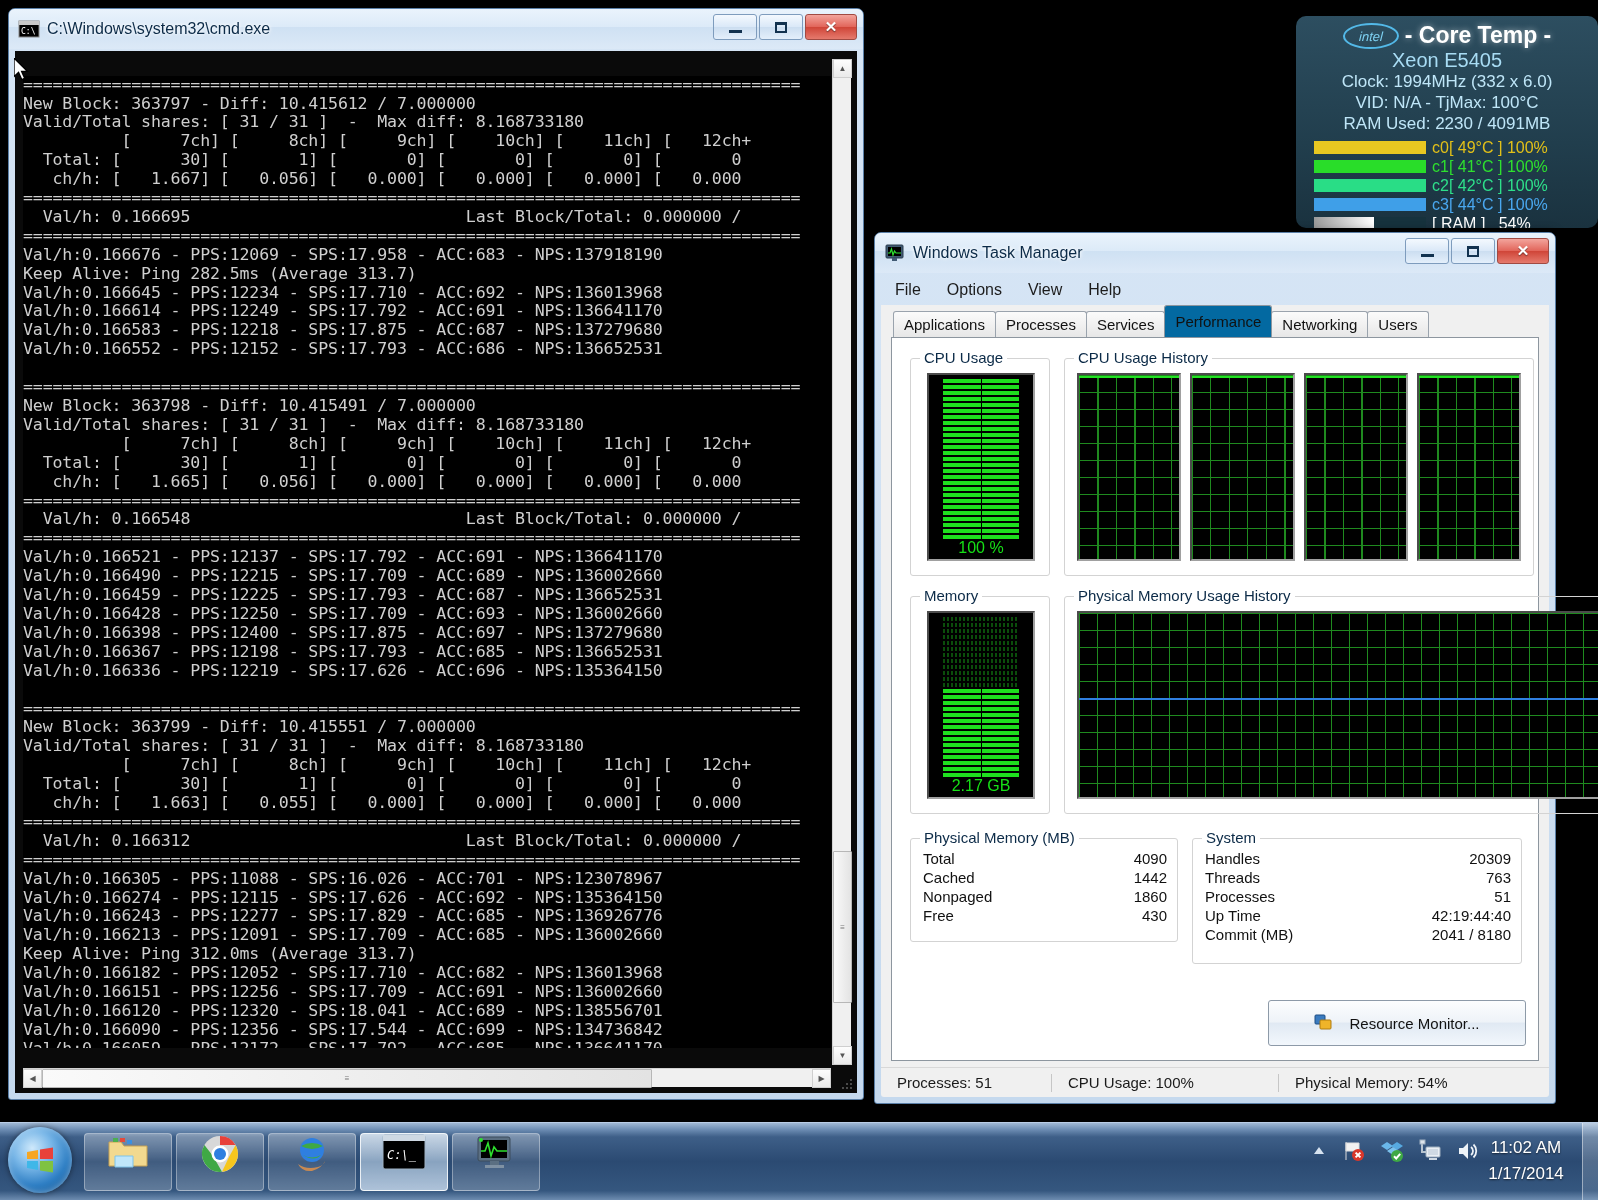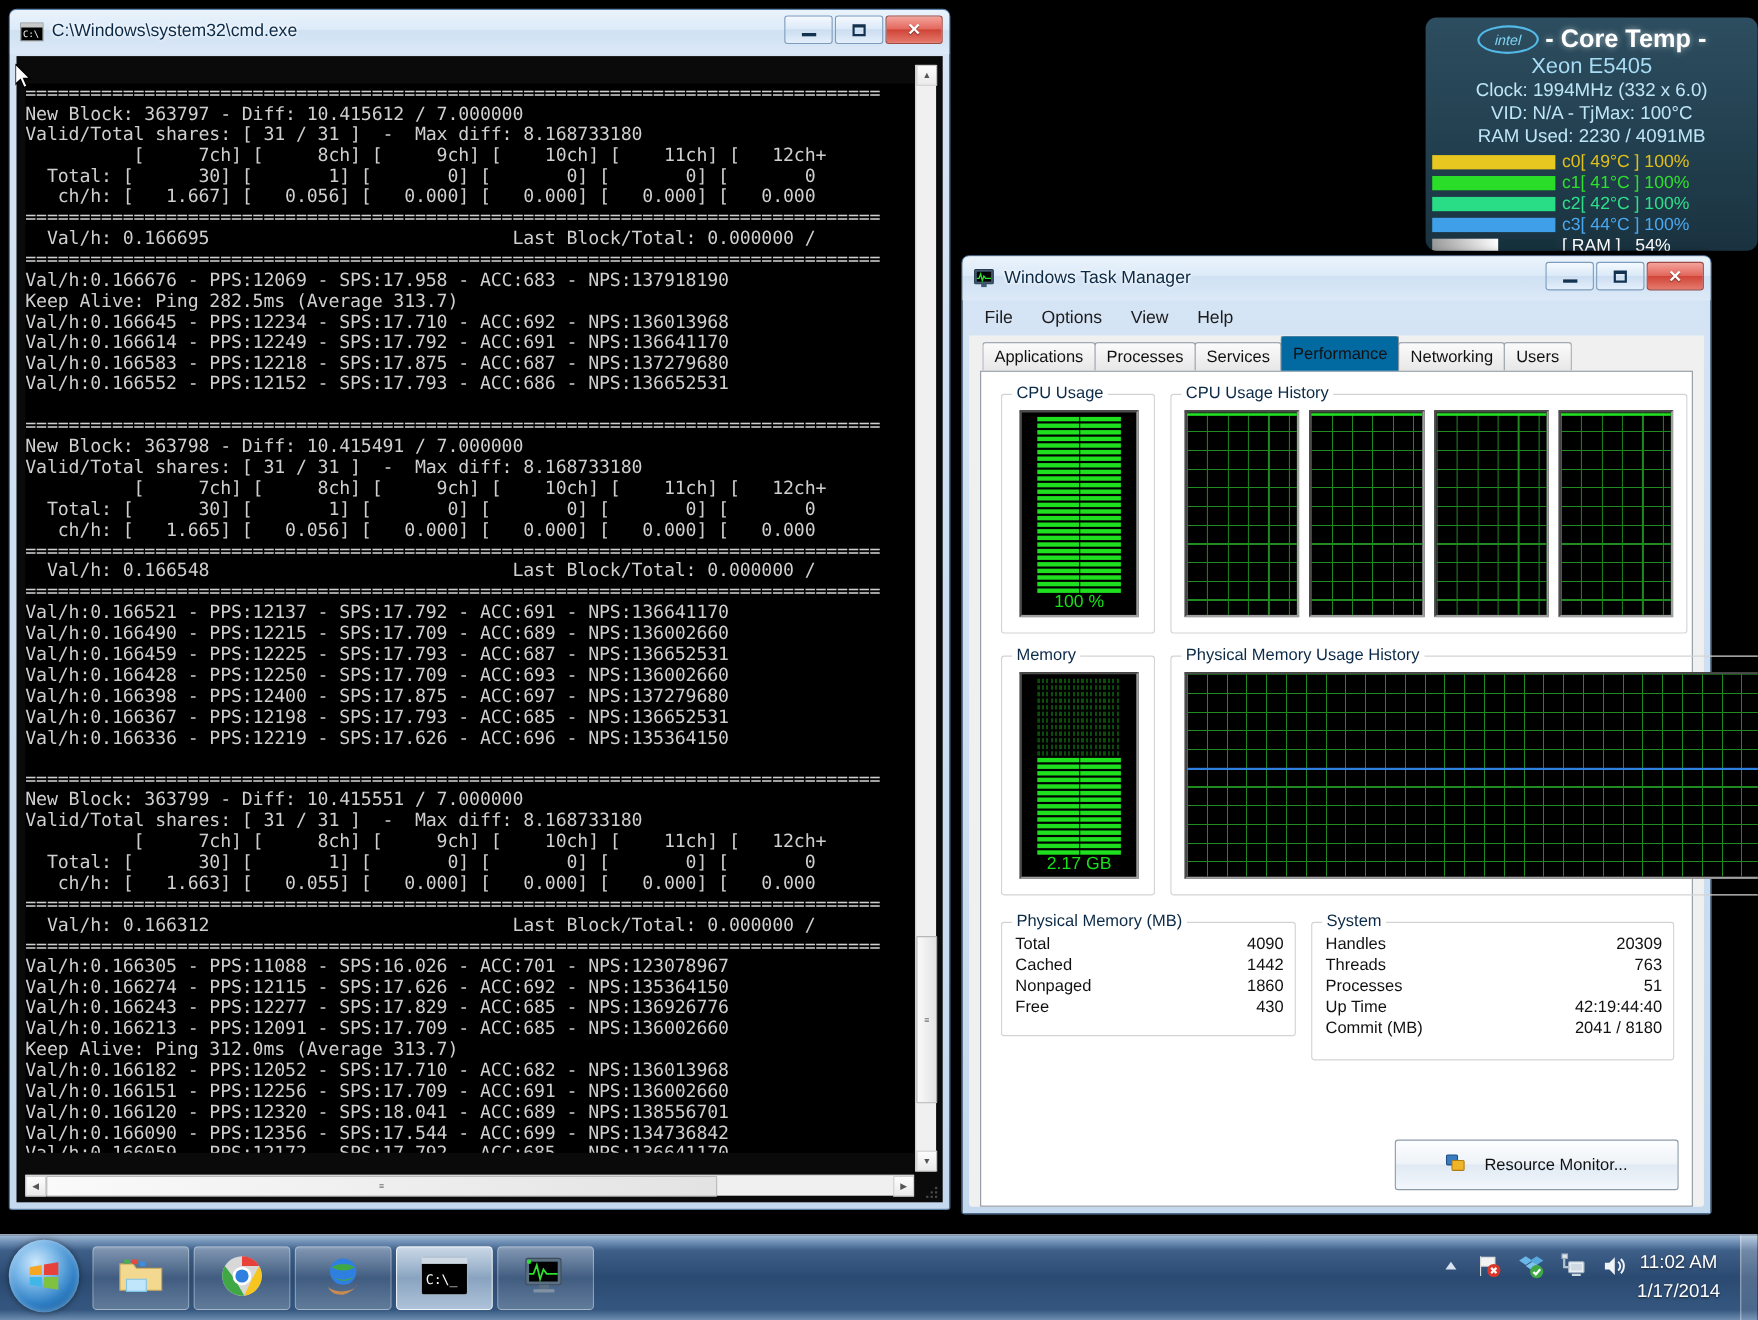--- a/index.html
+++ b/index.html
@@ -90,21 +90,21 @@
   }
   #ct-head { display:flex; align-items:center; justify-content:center; padding-top:6px; gap:6px; }
   #ct-intel {
     width:56px; height:26px; border:2px solid #53b9e8; border-radius:50%;
     color:#7fd3f4; font-size:13px; font-style:italic; display:flex;
     align-items:center; justify-content:center; transform:skewX(-3deg);
   }
   #ct-title { color:#fff; font-size:23px; font-weight:bold; text-shadow:0 0 6px rgba(255,255,255,.55); }
   #ct-cpu { text-align:center; color:#a8dcf4; font-size:20px; line-height:22px; }
   .ct-line { text-align:center; color:#bfe6f8; font-size:17px; line-height:21px; }
-  #ct-bars { margin-top:4px; padding:0 6px; }
+  #ct-bars { margin-top:4px; padding:0 18px; }
   .ct-row { display:flex; align-items:center; height:19px; gap:6px; }
   .ct-bar { width:112px; height:13px; background:#16323d; position:relative; }
   .ct-bar i { position:absolute; left:0; top:0; bottom:0; display:block; }
   .ct-txt { font-size:16px; white-space:pre; font-family:"Liberation Sans", sans-serif; }
 
   
   #tm { left:874px; top:232px; width:682px; height:872px; }
   #tm-menu {
     position:absolute; left:6px; top:42px; right:6px; height:30px;
     display:flex; align-items:center; gap:26px; padding-left:14px;
@@ -166,21 +166,21 @@
   #startbtn {
     position:absolute; left:8px; top:4px; width:64px; height:66px; border-radius:50%;
     background:radial-gradient(circle at 38% 32%,#cfe9fb 0%,#79b7e8 32%,#2f7fc4 62%,#0d4c86 100%);
     box-shadow:0 0 6px rgba(0,0,0,.5), inset 0 0 6px rgba(255,255,255,.45);
     display:flex; align-items:center; justify-content:center;
   }
   .tbtn {
     position:absolute; top:10px; width:88px; height:58px; border-radius:4px;
     border:1px solid rgba(255,255,255,.35);
     background:linear-gradient(to bottom,rgba(255,255,255,.34),rgba(255,255,255,.10) 50%,rgba(255,255,255,.22));
-    display:flex; align-items:center; justify-content:center;
+    display:flex; justify-content:center;font-style:italic;
   }
   .tbtn.active {
     background:linear-gradient(to bottom,rgba(240,248,255,.78),rgba(205,228,248,.58) 50%,rgba(225,240,255,.7));
     border-color:rgba(255,255,255,.8);
   }
   #tray { position:absolute; right:118px; top:16px; display:flex; align-items:center; gap:14px; }
   #clock {
     position:absolute; right:26px; top:12px; width:92px; text-align:center;
     color:#fff; font-size:17px; line-height:26px; text-shadow:0 1px 2px rgba(0,0,0,.6);
   }
@@ -541,20 +541,27 @@
           <span>
             <svg width="18" height="18" viewBox="0 0 18 18">
               <rect x="1" y="2" width="10" height="9" rx="1" fill="#3a7bbf" stroke="#1d4f85"></rect>
               <rect x="6" y="7" width="11" height="9" rx="1" fill="#f0b429" stroke="#b07d10"></rect>
             </svg>
           </span>
           <span>Resource Monitor...</span>
         </div>
       </div>
 
+      <div id="tm-status">
+        <div style="width:170px">Processes: 51</div>
+        <div class="sdiv"></div>
+        <div style="width:226px">CPU Usage: 100%</div>
+        <div class="sdiv"></div>
+        <div>Physical Memory: 54%</div>
+      </div>
     </div>
   </div>
 
   <div id="taskbar">
     <div id="startbtn">
       <svg width="34" height="34" viewBox="0 0 34 34">
         <path d="M4 9 L15 7 L15 16 L4 16 Z" fill="#f6a623"></path>
         <path d="M17 6.6 L30 4.5 L30 16 L17 16 Z" fill="#e8413a"></path>
         <path d="M4 18 L15 18 L15 27 L4 25 Z" fill="#3fb7e8"></path>
         <path d="M17 18 L30 18 L30 29.5 L17 27.4 Z" fill="#7fc241"></path>

